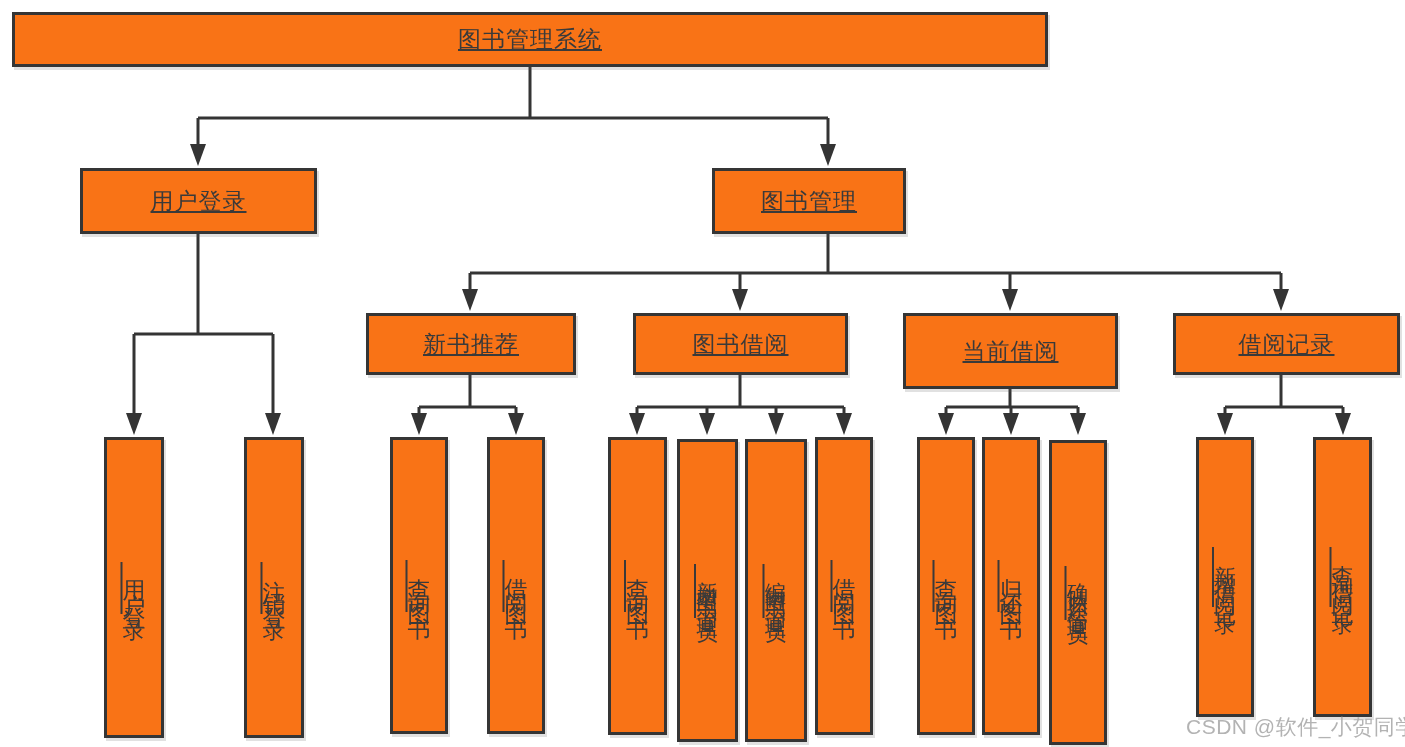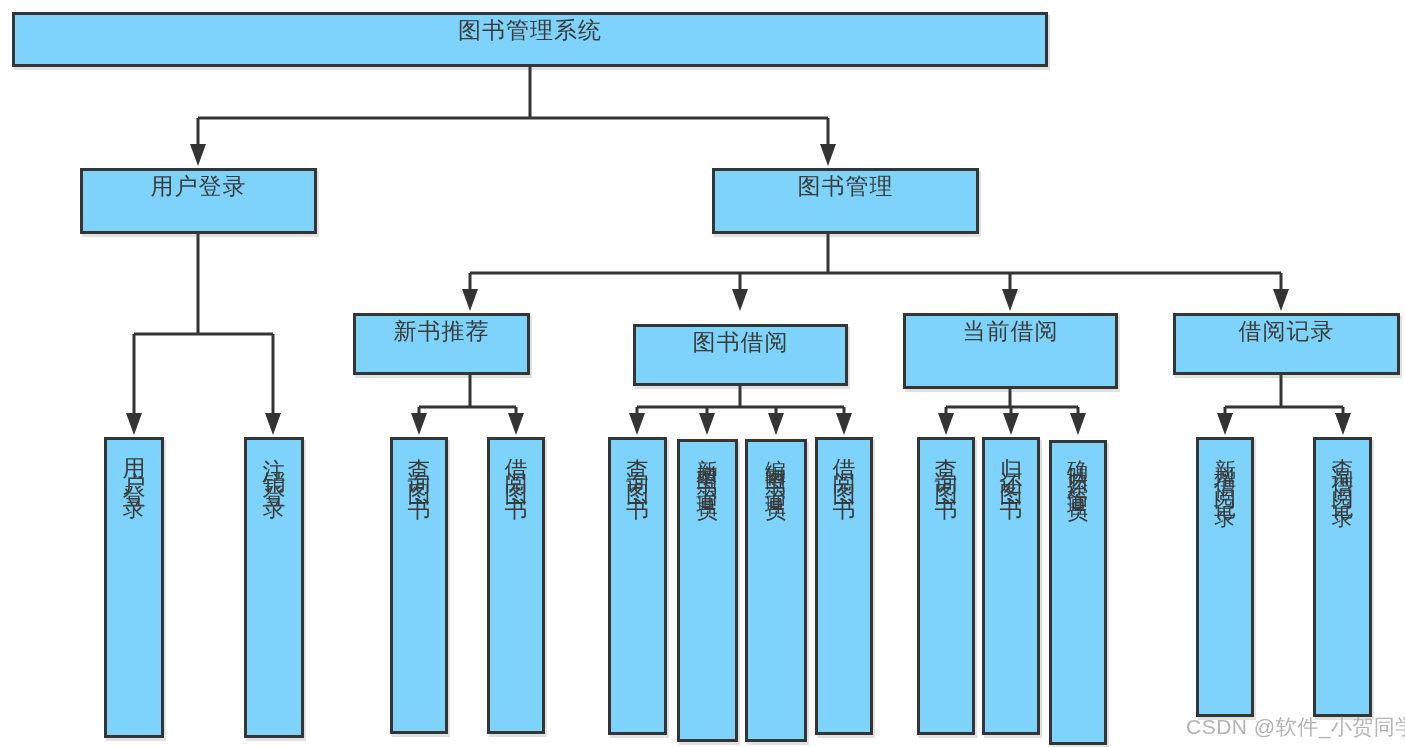--- a/index.html
+++ b/index.html
@@ -10,27 +10,29 @@
     overflow: hidden;
   }
   .stage { position: relative; width: 1405px; height: 747px; background: #ffffff; }
 
   svg.wires { position: absolute; left: 0; top: 0; width: 1405px; height: 747px; z-index: 1; }
   svg.wires path { stroke: #343434; stroke-width: 3; fill: none; }
   svg.wires polygon { fill: #343434; stroke: none; }
 
   .box, .vbox {
     position: absolute;
-    background: #7dd3fc;
+    background: #f97316;
     border: 3px solid #353535;
     color: #3a3a3a;
     display: flex;
+    align-items: center;
     justify-content: center;
     z-index: 2;
     box-shadow: 2px 3px 0 rgba(90,90,90,0.18);
+    text-decoration: underline;
   }
   .box { font-size: 23px; letter-spacing: 1px; }
 
   .vbox span {
     writing-mode: vertical-lr;
     text-orientation: upright;
     font-size: 23px;
     letter-spacing: 13px;
     line-height: 1;
     white-space: nowrap;
@@ -89,28 +91,28 @@
     <polygon points="1335,413 1351,413 1343,435"></polygon>
   </svg>
 
   <div class="box" style="left:12px; top:12px; width:1036px; height:55px;">
     <span>图书管理系统</span>
   </div>
 
   <div class="box" style="left:80px; top:168px; width:237px; height:66px;">
     <span>用户登录</span>
   </div>
-  <div class="box" style="left:712px; top:168px; width:267px; height:66px;">
+  <div class="box" style="left:712px; top:168px; width:194px; height:66px;">
     <span>图书管理</span>
   </div>
 
-  <div class="box" style="left:353px; top:313px; width:177px; height:62px;">
+  <div class="box" style="left:366px; top:313px; width:210px; height:62px;">
     <span>新书推荐</span>
   </div>
-  <div class="box" style="left:633px; top:324px; width:215px; height:62px;">
+  <div class="box" style="left:633px; top:313px; width:215px; height:62px;">
     <span>图书借阅</span>
   </div>
   <div class="box" style="left:903px; top:313px; width:215px; height:76px;">
     <span>当前借阅</span>
   </div>
   <div class="box" style="left:1173px; top:313px; width:227px; height:62px;">
     <span>借阅记录</span>
   </div>
 
   <div class="vbox" style="left:104px; top:437px; width:60px; height:301px;">

